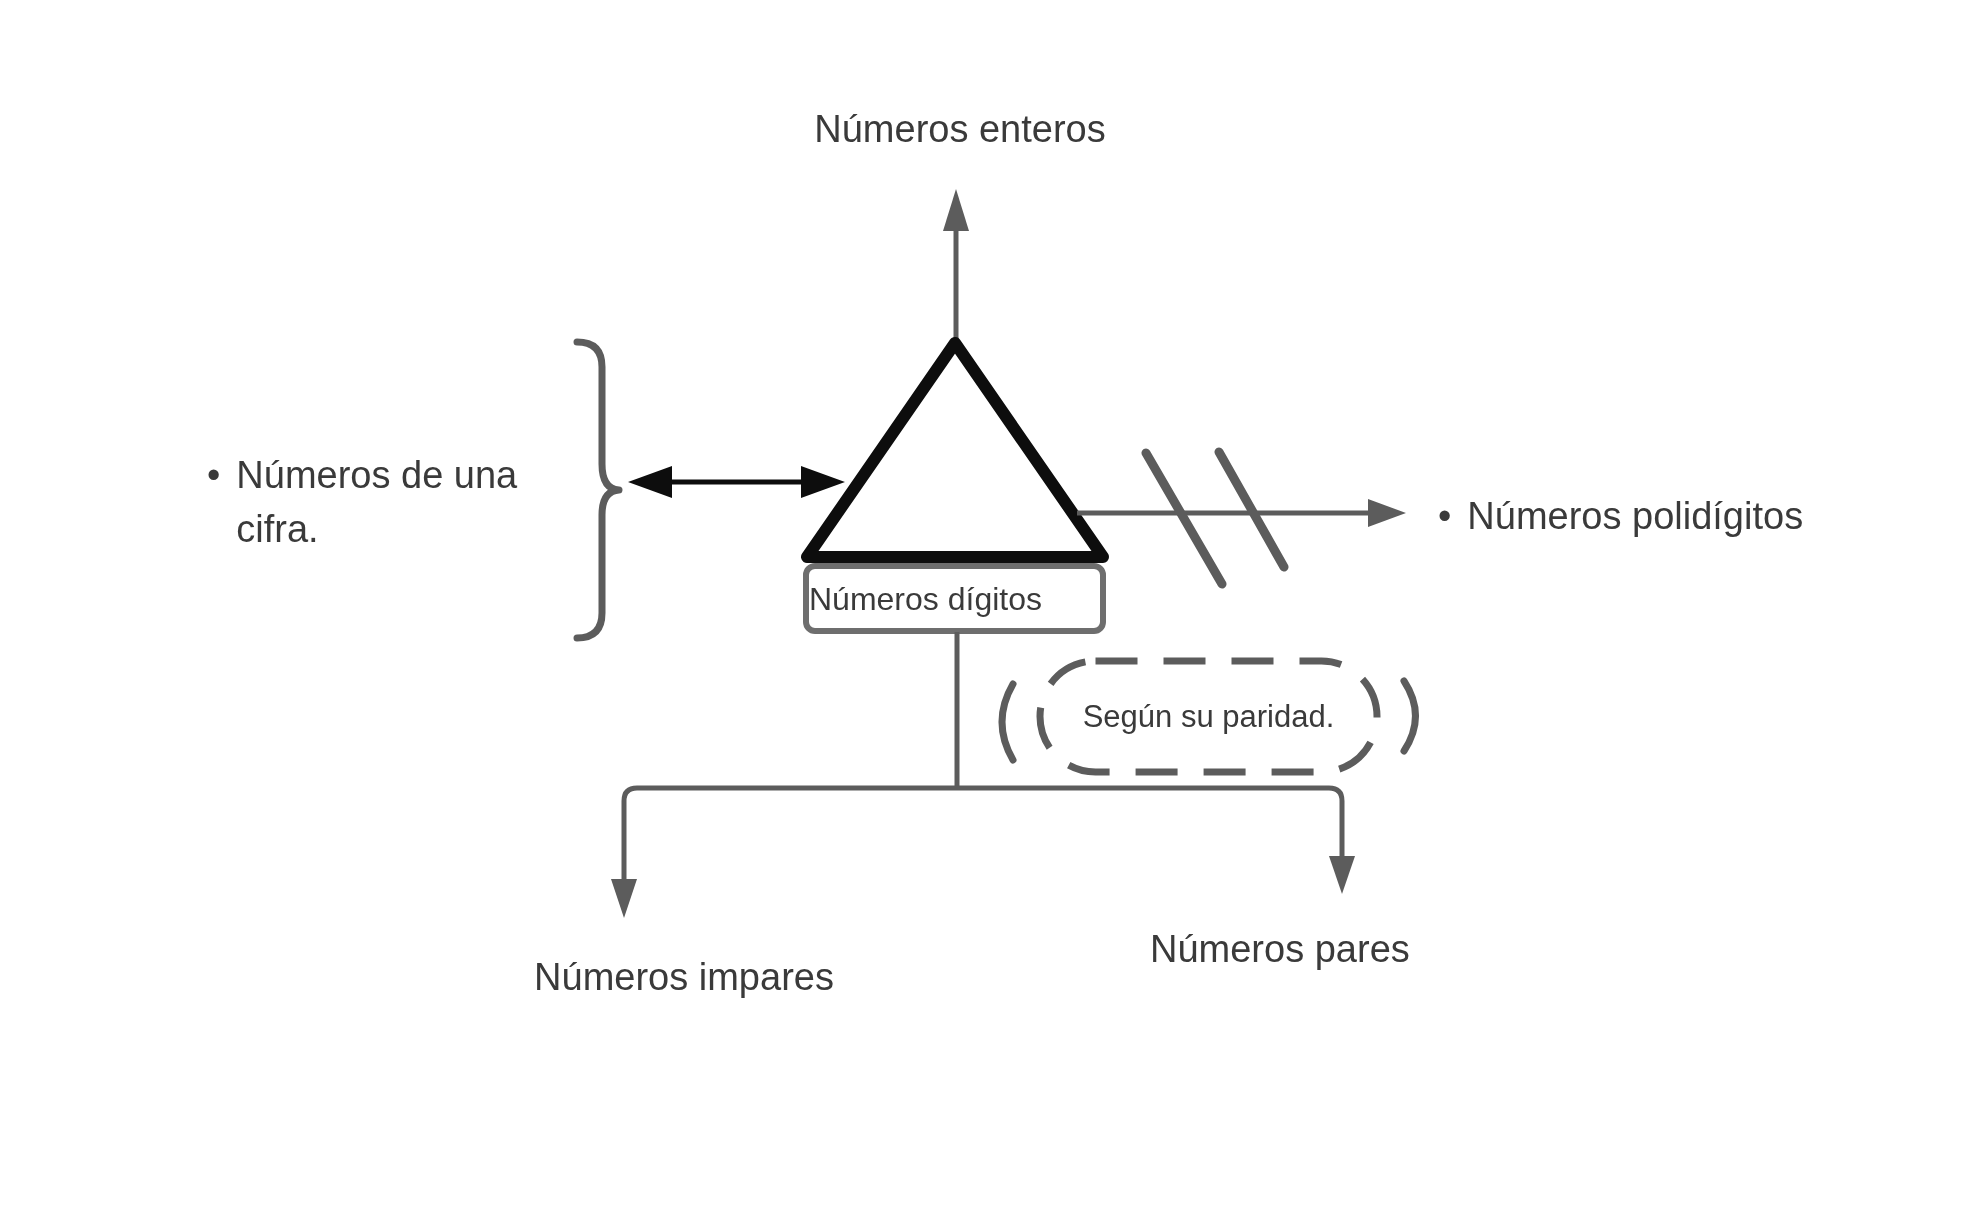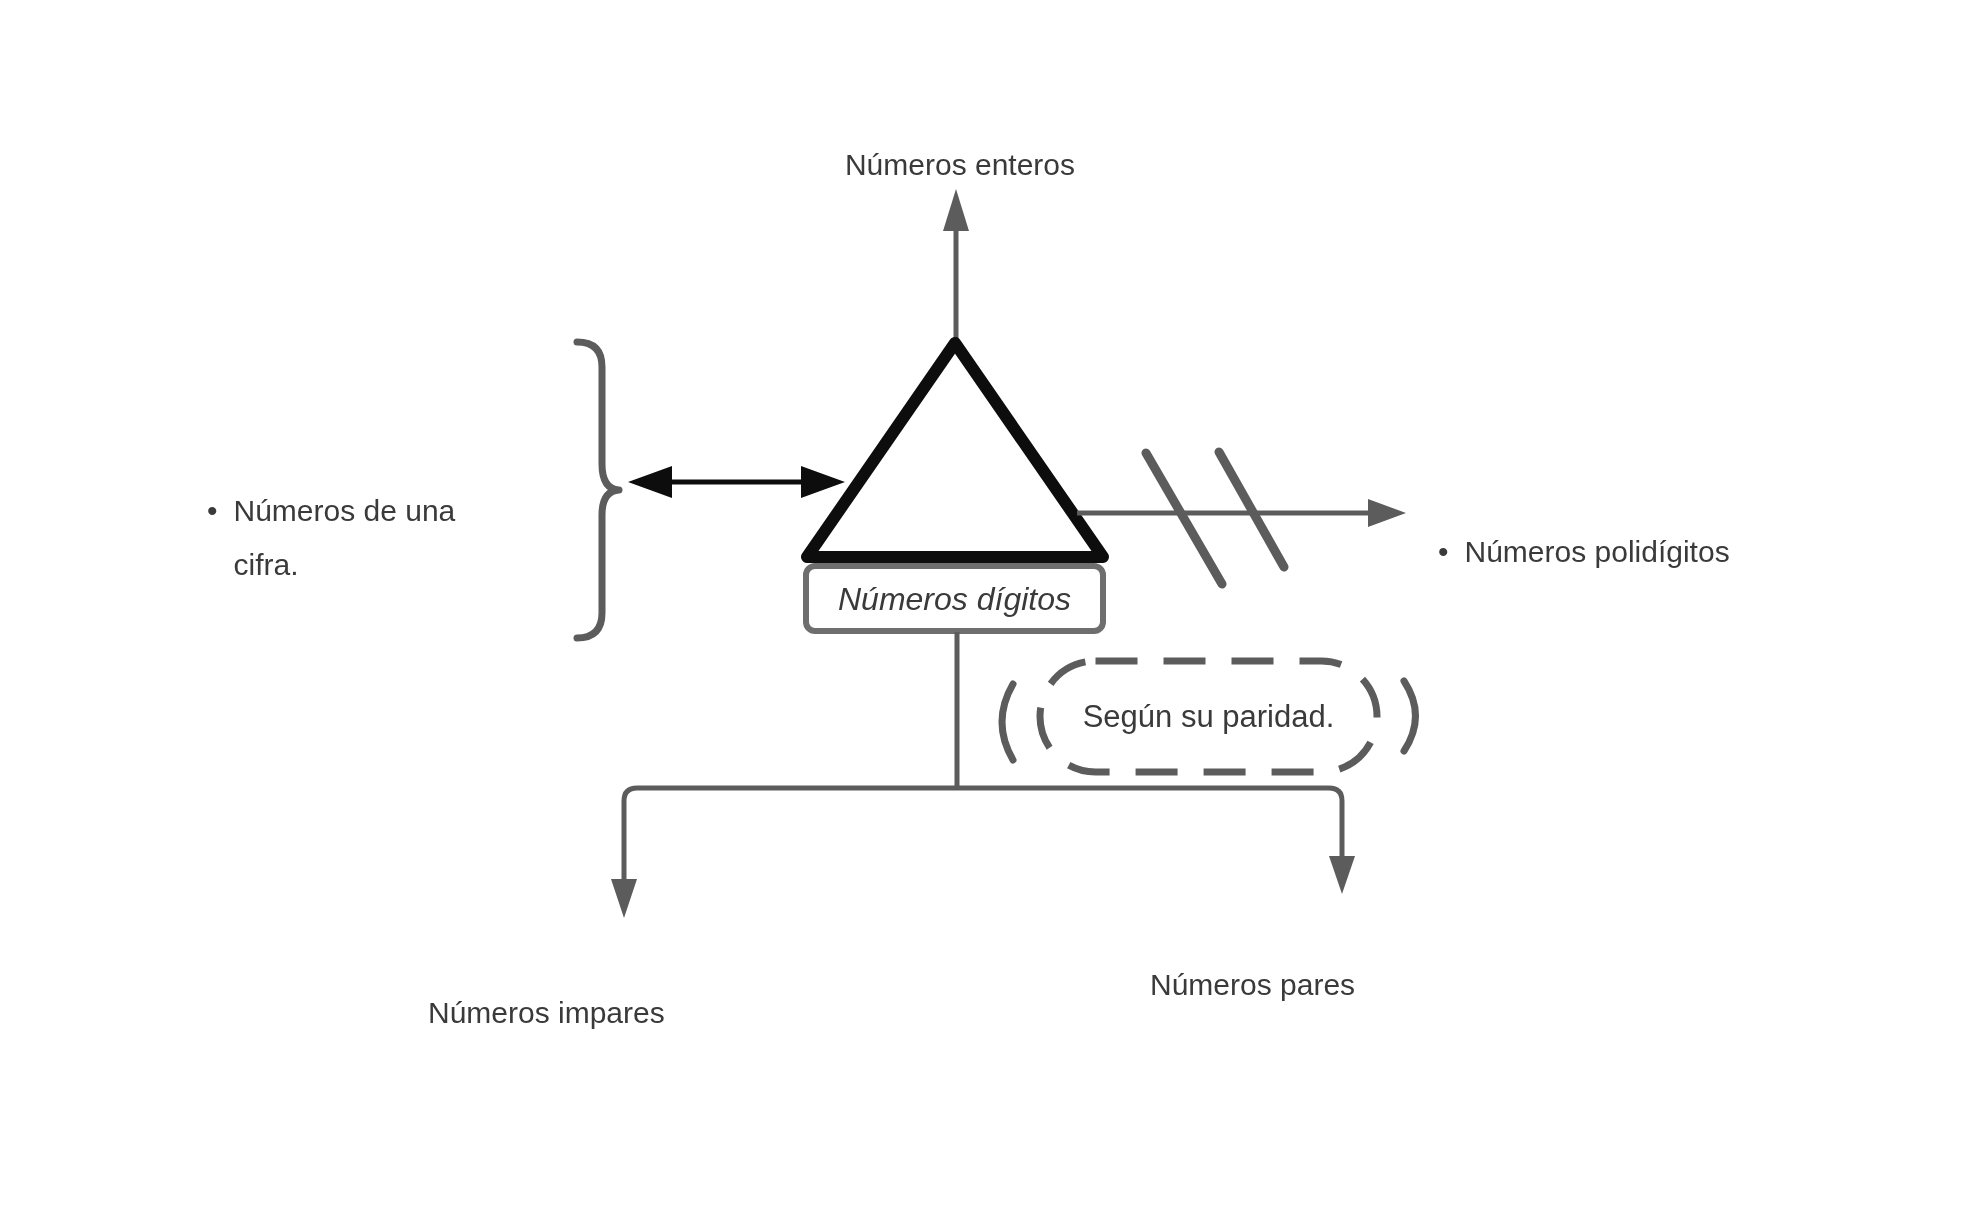--- a/index.html
+++ b/index.html
@@ -25,61 +25,59 @@
     width: 1980px; height: 1206px;
     pointer-events: none;
   }
   .stroke-conn { stroke: var(--connector); fill: none; }
   .fill-conn   { fill: var(--connector); stroke: none; }
   .stroke-black{ stroke: var(--shape-black); }
   .fill-black  { fill: var(--shape-black); stroke: none; }
 
   .label {
     position: absolute;
-    font-size: 30px;
+    font-size: 38px;
     line-height: 54px;
     color: var(--text);
     white-space: nowrap;
-    margin-top: 36px;
   }
 
   .title-label   { left: 740px; top: 102px; width: 440px; text-align: center; }
 
   .left-note     { left: 207px; top: 448px; display: flex; }
   .left-note .bullet  { margin-right: 16px; }
   .right-note    { left: 1438px; top: 489px; display: flex; }
   .right-note .bullet { margin-right: 16px; }
 
   .digit-box {
     position: absolute;
     left: 803px; top: 563px;
     width: 303px; height: 71px;
     box-sizing: border-box;
     background: #ffffff;
     border: 6px solid var(--box-border);
     border-radius: 12px;
     display: flex;
     align-items: center;
-    justify-content: center;
-    font-style: italic;
+    justify-content: flex-start;
   }
   .digit-box .box-label { font-size: 32px; line-height: 36px; color: var(--text); }
 
   .parity-label {
     position: absolute;
     left: 1040px; top: 661px;
     width: 337px; height: 111px;
     display: flex;
     align-items: center;
     justify-content: center;
     font-size: 31px;
     color: var(--text);
   }
 
-  .impares-label { left: 428px;  top: 950px; width: 440px; }
+  .impares-label { left: 464px;  top: 950px; width: 440px; text-align: center; }
   .pares-label   { left: 1150px; top: 922px; width: 430px; text-align: left; }
 </style>
 </head>
 <body>
 
 <div class="canvas">
 
   <div class="digit-box">
     <span class="box-label">Números dígitos</span>
   </div>

